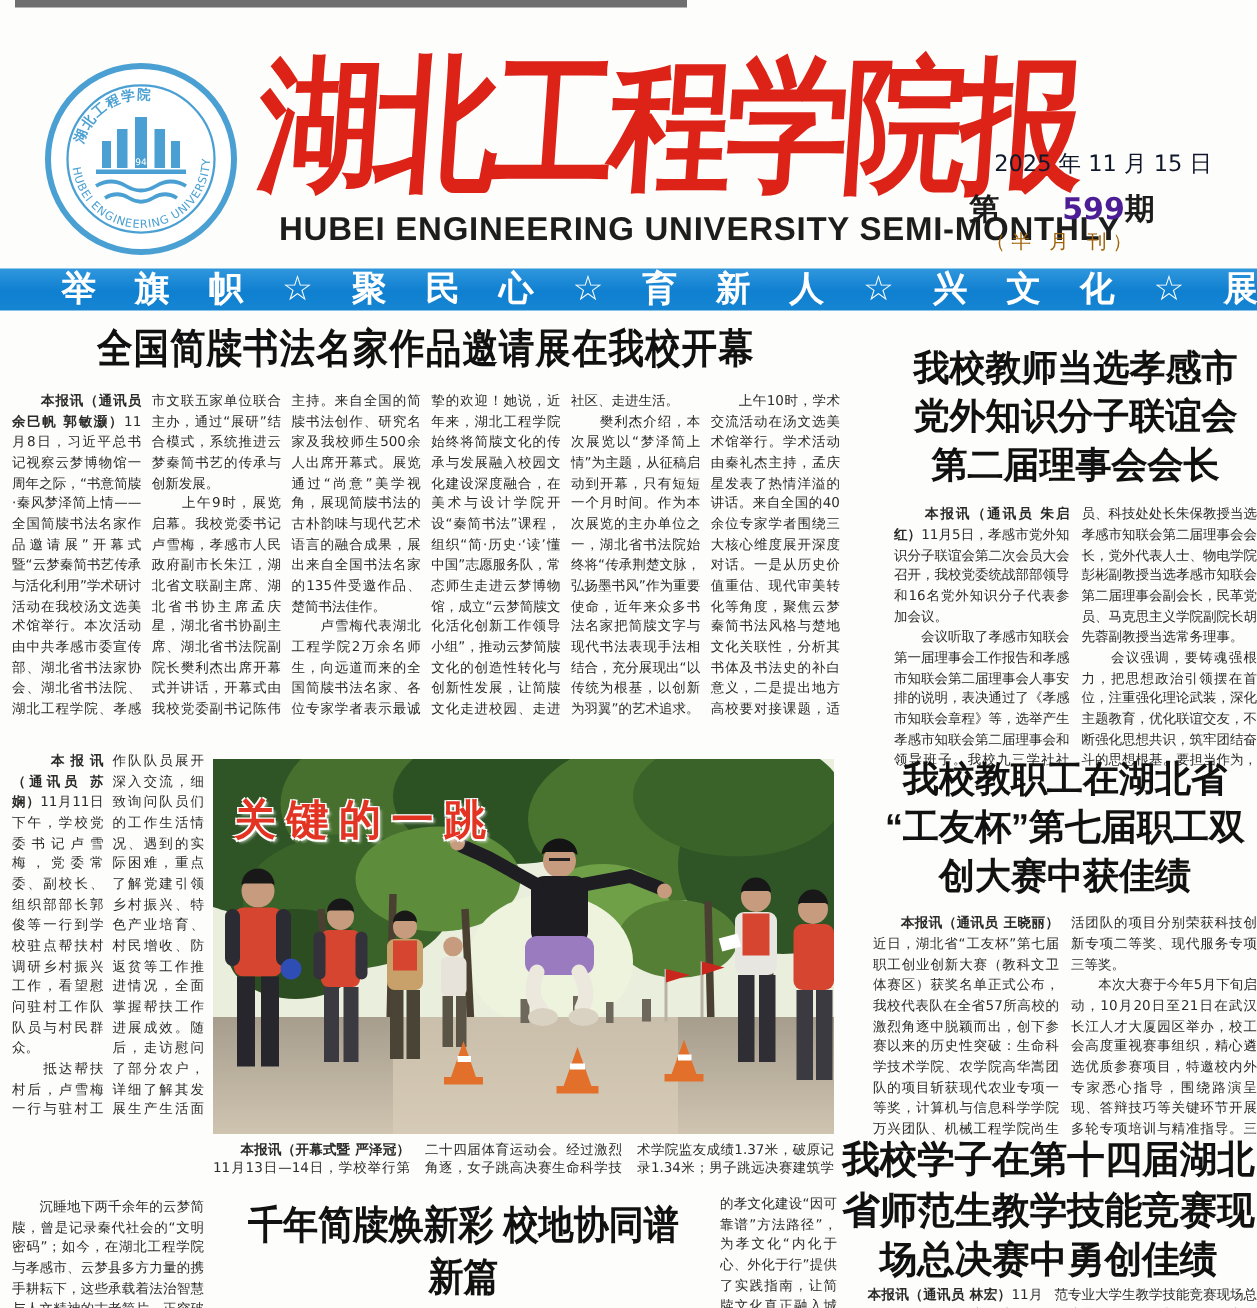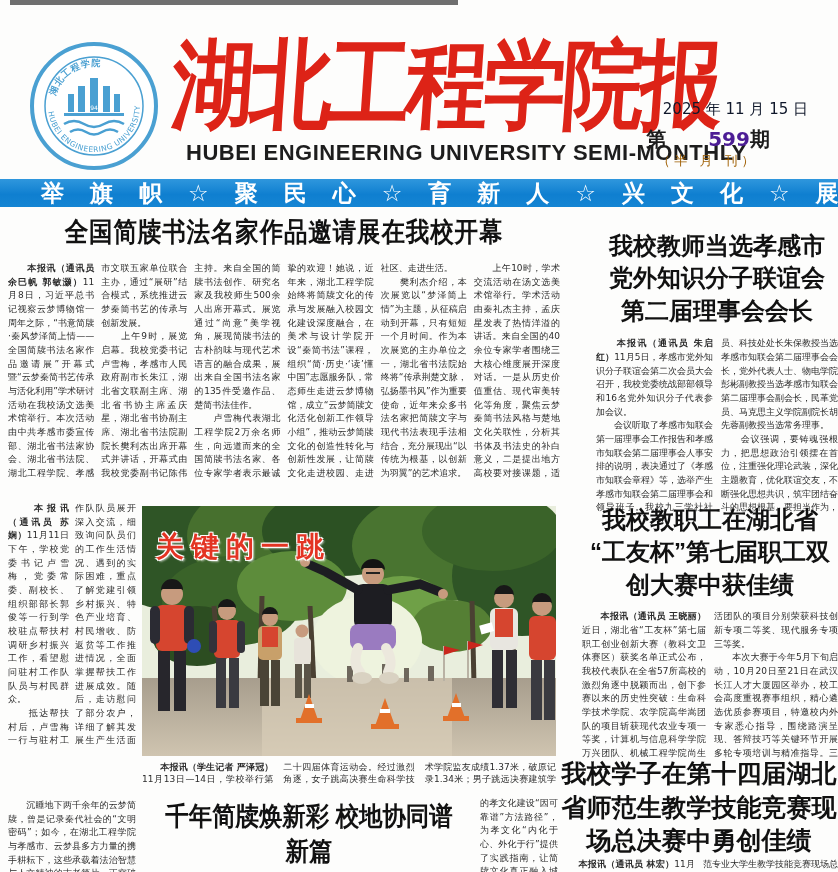--- a/index.html
+++ b/index.html
@@ -254,21 +254,21 @@
         <path d="M305,212 l9,-25 l9,25 z" fill="#e2702a"></path>
           <rect x="301" y="210" width="26" height="5" fill="#e2702a"></rect>
         <rect x="163" y="198" width="9" height="4" fill="#fff"></rect>
           <rect x="238" y="203" width="10" height="4" fill="#fff"></rect>
           <rect x="310" y="197" width="9" height="4" fill="#fff"></rect>
       </g>
     </svg>
   </div>
   <div class="abs photo-title">关键的一跳</div>
 
-  <div class="abs caption"><span class="lede">　　本报讯（学生记者 严泽冠）</span><span>11月13日—14日，学校举行第二十四届体育运动会。经过激烈角逐，女子跳高决赛生命科学技术学院监友成绩1.37米，破原记录1.34米；男子跳远决赛建筑学院陈熠辰宇成绩5.83米，破原记录5.61米；男子800米决赛经济与管理学院郭代轩成绩2分12秒95，破原记录2分14秒66；男子铅球决赛土木工程学院郑淳成绩16.75米，破原记录16.52米；女子200米决赛马克思主义学院丁嘉惠成绩29秒98，破原记录30秒64。</span></div>
+  <div class="abs caption"><span class="lede">　　本报讯（开幕式暨 严泽冠）</span><span>11月13日—14日，学校举行第二十四届体育运动会。经过激烈角逐，女子跳高决赛生命科学技术学院监友成绩1.37米，破原记录1.34米；男子跳远决赛建筑学院陈熠辰宇成绩5.83米，破原记录5.61米；男子800米决赛经济与管理学院郭代轩成绩2分12秒95，破原记录2分14秒66；男子铅球决赛土木工程学院郑淳成绩16.75米，破原记录16.52米；女子200米决赛马克思主义学院丁嘉惠成绩29秒98，破原记录30秒64。</span></div>
 
   <div class="abs f-left bodytext">　　沉睡地下两千余年的云梦简牍，曾是记录秦代社会的“文明密码”；如今，在湖北工程学院与孝感市、云梦县多方力量的携手耕耘下，这些承载着法治智慧与人文精神的古老简片，正突破时空桎梏，以多元业态、科技力量、产业为脉。</div>
   <div class="abs f-head">
     <div class="headline">千年简牍焕新彩 校地协同谱新篇</div>
 
   </div>
   <div class="abs f-right bodytext">的孝文化建设“因可靠谱”方法路径”，为孝文化“内化于心、外化于行”提供了实践指南，让简牍文化真正融入城市发展血脉。
 　　长效保障机制为文化传承保驾护航。《云梦简牍文化传承发展三年行动计划（2025—2027）</div>
 
   <div class="abs a-r1">

